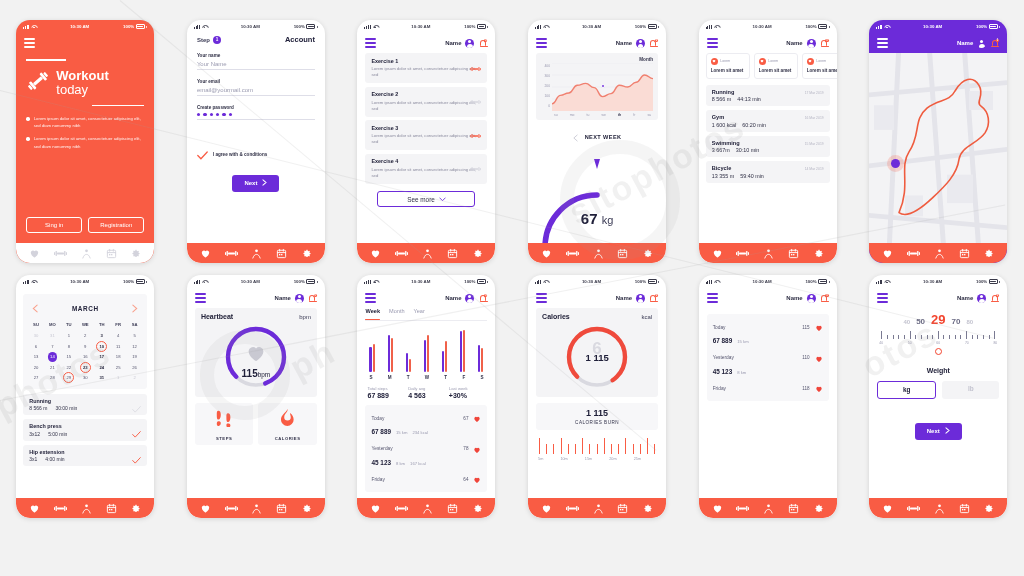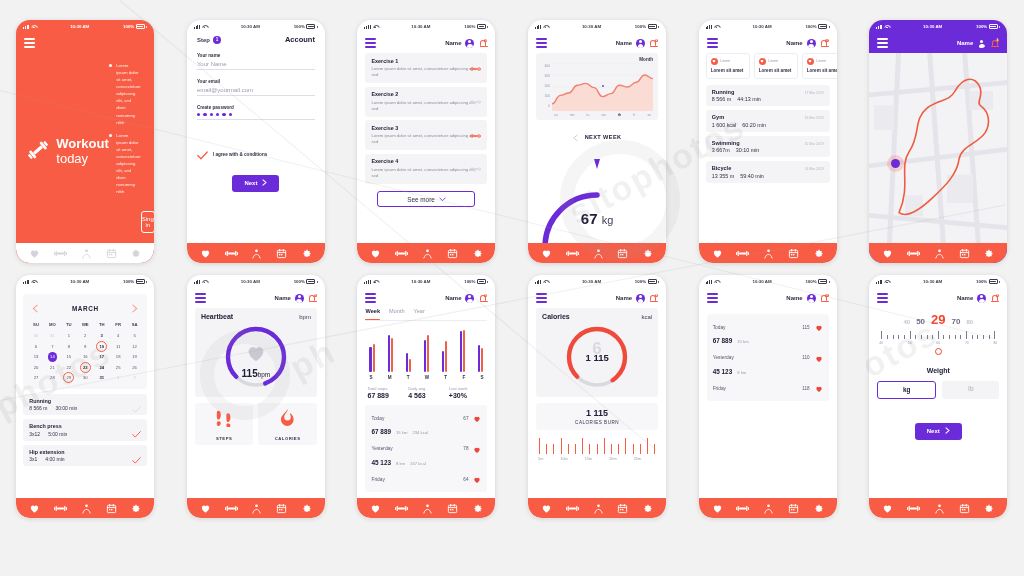--- a/index.html
+++ b/index.html
@@ -58,21 +58,21 @@
   .bell-b:after{content:"";position:absolute;left:-1.2px;top:5.4px;width:8px;height:1.1px;background:#f95c44;border-radius:1px;}
   .bell-dot{position:absolute;right:0;top:0;width:3.4px;height:3.4px;border-radius:50%;background:#f95c44;color:#fff;font-size:2.6px;display:flex;align-items:center;justify-content:center;font-weight:700;}
 
   
   .tabbar{height:20px;flex:0 0 20px;background:#f95c44;display:flex;align-items:center;justify-content:space-around;padding:0 6px;border-radius:0 0 14px 14px;margin-top:auto;}
   .tabbar.light{background:#fff;}
   .tabbar svg{display:block;}
   .tabbar .ti{cursor:pointer;}
 
   
-  .s1-body{flex:1;display:flex;flex-direction:row;padding:0 10px;color:#fff;position:relative;}
+  .s1-body{flex:1;display:flex;flex-direction:column;padding:0 10px;color:#fff;position:relative;}
   .s1-rule{width:40px;height:1.6px;background:#fff;margin:6px 0 0 0;}
   .s1-title-row{display:flex;align-items:center;gap:6px;margin-top:8px;}
   .s1-dumbbell{flex:0 0 24px;}
   .s1-title{font-size:13px;font-weight:700;line-height:1.12;}
   .s1-title .sub{font-weight:400;font-size:13px;display:block;}
   .s1-rule2{width:52px;height:1.6px;background:#fff;margin:7px 0 0 auto;}
   .bullets{margin-top:9px;display:flex;flex-direction:column;gap:6px;}
   .bullet{display:flex;gap:4px;align-items:flex-start;}
   .bullet .dot{flex:0 0 3.4px;height:3.4px;border-radius:50%;background:#fff;margin-top:2px;}
   .bullet p{font-size:4.3px;line-height:1.65;opacity:.92;}

